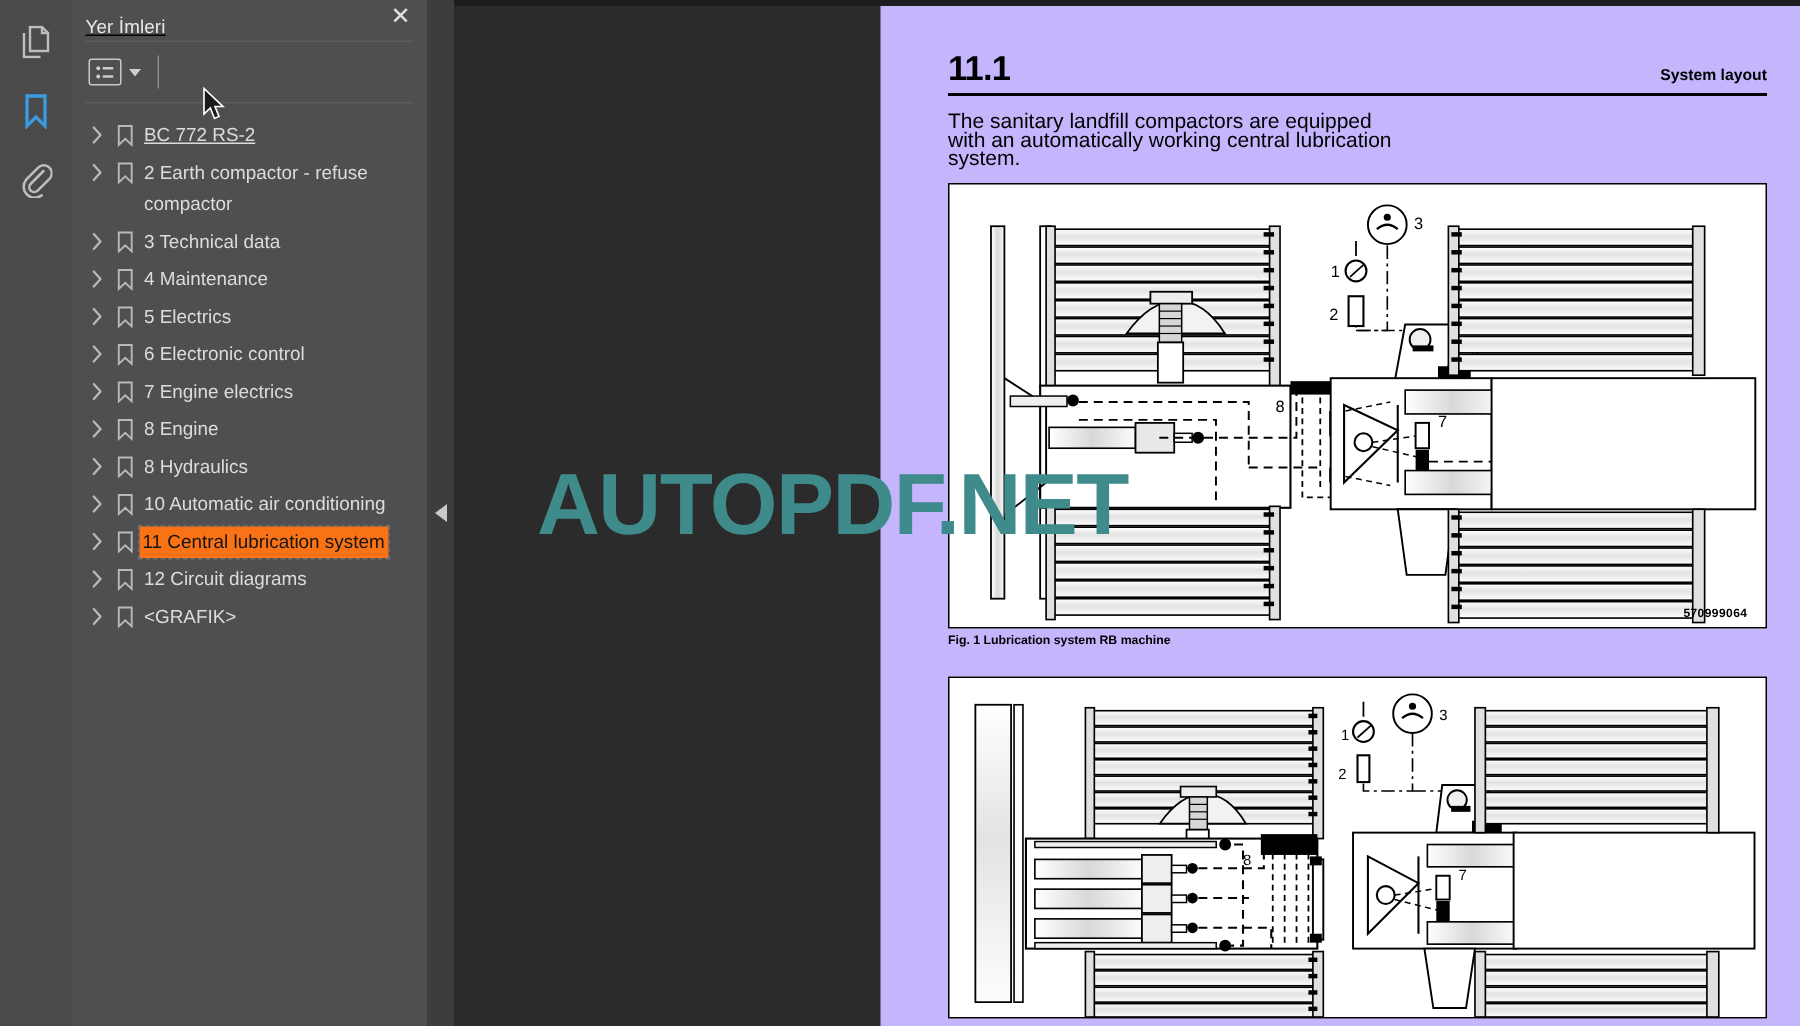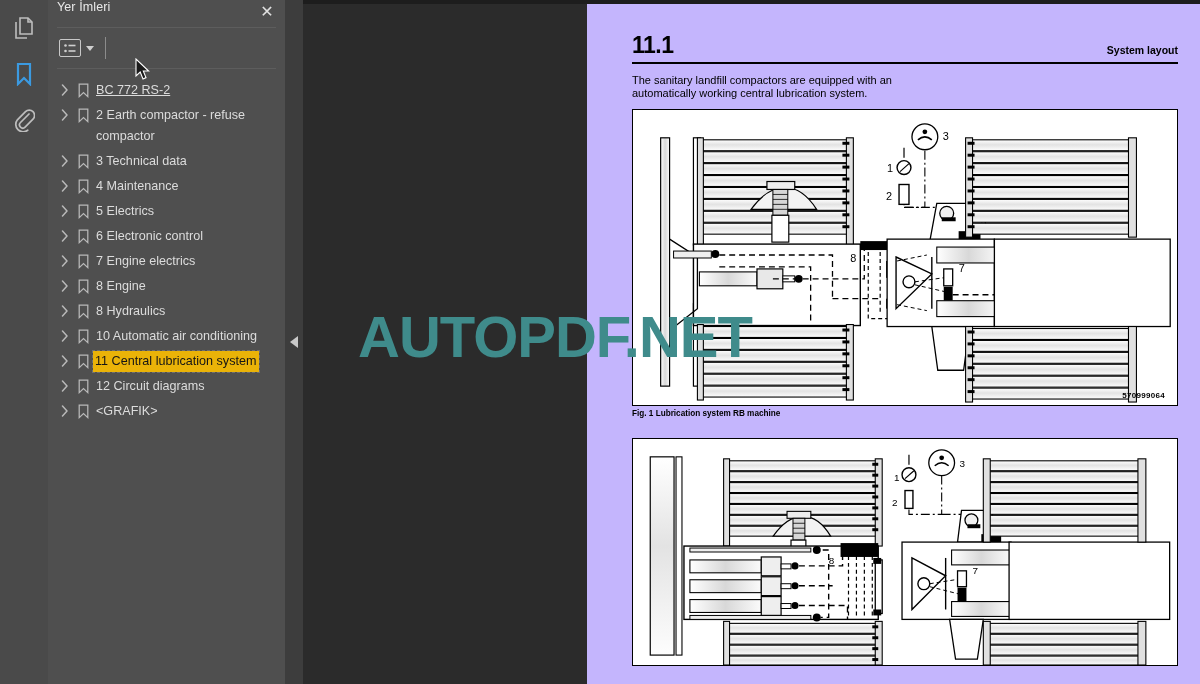--- a/index.html
+++ b/index.html
@@ -25,21 +25,21 @@
   }
   .rail-btn svg { display: block; }
 
   
   #panel {
     position: absolute; left: 48px; top: 0; width: 237px; height: 684px;
     background: #4f4f4f;
   }
   #panel-head {
     position: relative; height: 35px;
-    display: flex; 
+    display: flex; align-items: center; text-decoration: underline;
   }
   #panel-title {
     font-size: 12.5px; color: #e8e8e8; padding-left: 9px; letter-spacing: .1px;
   }
   #panel-close {
     position: absolute; right: 6px; top: 0px;
     width: 24px; height: 24px; color: #e0e0e0;
     display: flex; align-items: center; justify-content: center;
     font-size: 16px; line-height: 1; cursor: pointer;
   }
@@ -84,21 +84,21 @@
   .bm-mark {
     flex: 0 0 20px; height: 20px; display: flex; align-items: center;
     justify-content: center;
   }
   .bm-label {
     font-size: 12.6px; color: #dcdcdc; line-height: 21px;
     padding-left: 3px; max-width: 180px;
   }
   .bm-row.root .bm-label { text-decoration: underline; }
   .bm-row.selected .bm-label {
-    background: #eab308; color: #151515;
+    background: #f97316; color: #151515;
     outline: 1px dashed #6f6f6f; outline-offset: 0px;
     display: inline-block; padding: 0 3px 0 2px;
   }
 
   
   #collapse-strip {
     position: absolute; left: 285px; top: 0; width: 18px; height: 684px;
     background: #3d3d3d;
     display: flex; align-items: center; justify-content: center;
   }
@@ -128,21 +128,21 @@
     display: flex; align-items: flex-end; justify-content: space-between;
     border-bottom: 2.5px solid #000; padding-bottom: 3px;
   }
   .doc-head-num { font-size: 23px; font-weight: bold; color: #000; letter-spacing: -.5px; }
   .doc-head-right { font-size: 10.5px; font-weight: bold; color: #000; padding-bottom: 3px; }
   .doc-h2 {
     margin-top: 20px; font-size: 13.5px; font-weight: bold; color: #000;
   }
   .doc-h2 .num { margin-right: 7px; }
   .doc-para {
-    margin-top: 10px; font-size: 11px; color: #000; line-height: 12.5px;
+    margin-top: 10px; font-size: 14px; color: #000; line-height: 12.5px;
     max-width: 300px;
   }
 
   
   .fig-box {
     margin-top: 10px; border: 1px solid #000; background: #fff;
     position: relative; height: 297px; overflow: hidden;
   }
   .fig-box.second { height: 228px; margin-top: 20px; }
   .fig-caption { font-size: 8.2px; color: #000; margin-top: 3px; font-weight: bold; }

